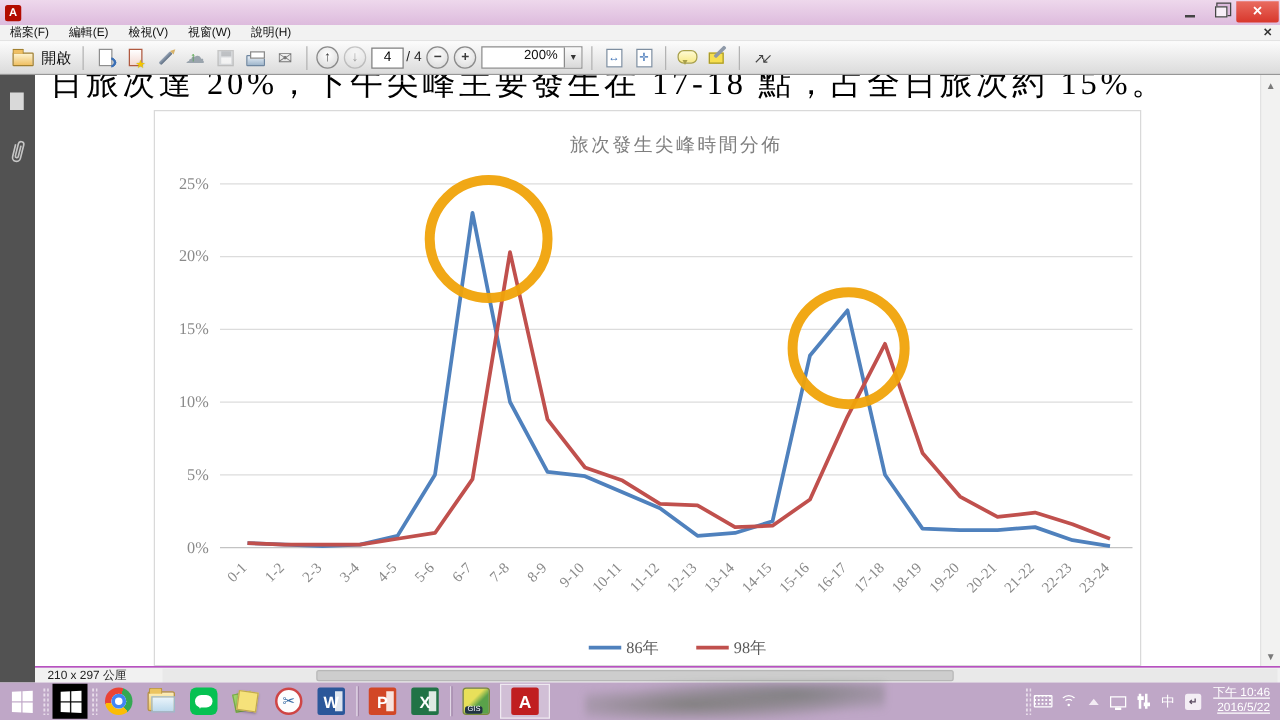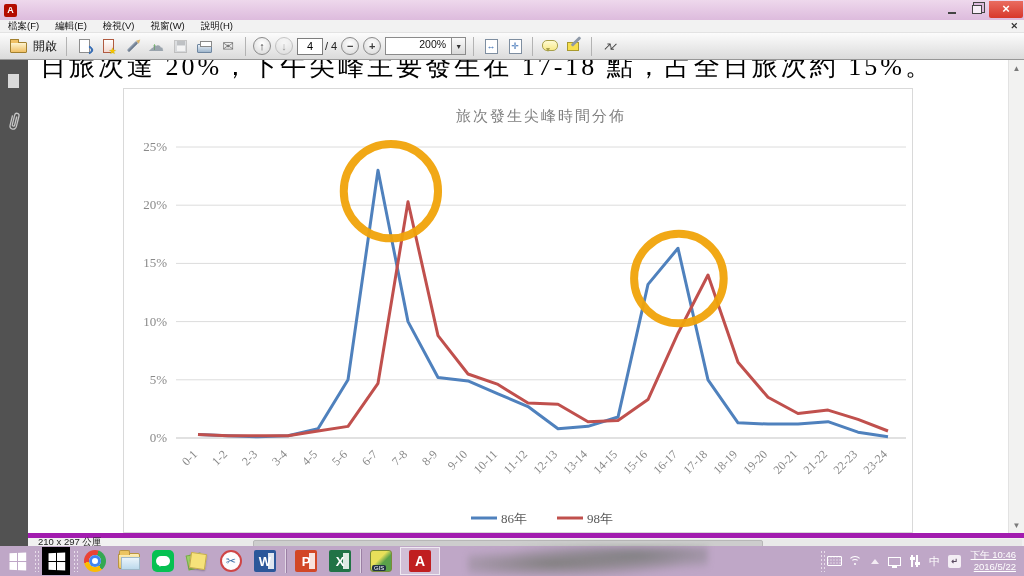--- a/index.html
+++ b/index.html
@@ -89,21 +89,21 @@
     font-size:26px; color:#000000; letter-spacing:3px; white-space:nowrap; }
   .chartbox { position:absolute; left:95px; top:28px; width:790px; height:445px; border:1px solid #d9d9d9; background:#fff; }
 
   
   .vscroll { position:absolute; right:0; top:60px; width:16px; height:473px; background:#f2f2f1; border-left:1px solid #e2e2e2; }
   .vscroll .chev { display:block; text-align:center; font-size:8px; color:#7a7a7a; margin-top:4px; }
   .vscroll .chev.btm { position:absolute; bottom:3px; left:0; right:0; margin:0; }
 
   
   .statusbar { position:absolute; left:28px; top:533px; width:996px; height:13px; background:#f1f1f1;
-    border-top:5px solid #a21caf; display:flex; align-items:center; font-size:9.5px; color:#222; }
+    border-top:1px solid #a21caf; display:flex; align-items:center; font-size:9.5px; color:#222; }
   .pagesize { margin-left:10px; }
   .hs-left { margin-left:52px; color:#555; font-size:9px; }
   .hs-track { position:absolute; left:102px; right:2px; top:1px; height:11px; background:#e9e9e9; }
   .hs-thumb { position:absolute; left:123px; width:510px; top:1px; height:9px; background:#cdcdcd; border:1px solid #b7b7b7; border-radius:2px; }
 
   
   .taskbar { position:absolute; left:0; top:546px; width:1024px; height:30px; background:#bfa7c7; display:flex; align-items:center; }
   .wallpaper-blur { position:absolute; left:468px; top:0; width:240px; height:30px;
     background:radial-gradient(ellipse at 35% 60%, rgba(110,115,105,.75) 0%, rgba(110,115,105,0) 60%),
                radial-gradient(ellipse at 70% 30%, rgba(90,104,88,.6) 0%, rgba(90,104,88,0) 55%);

